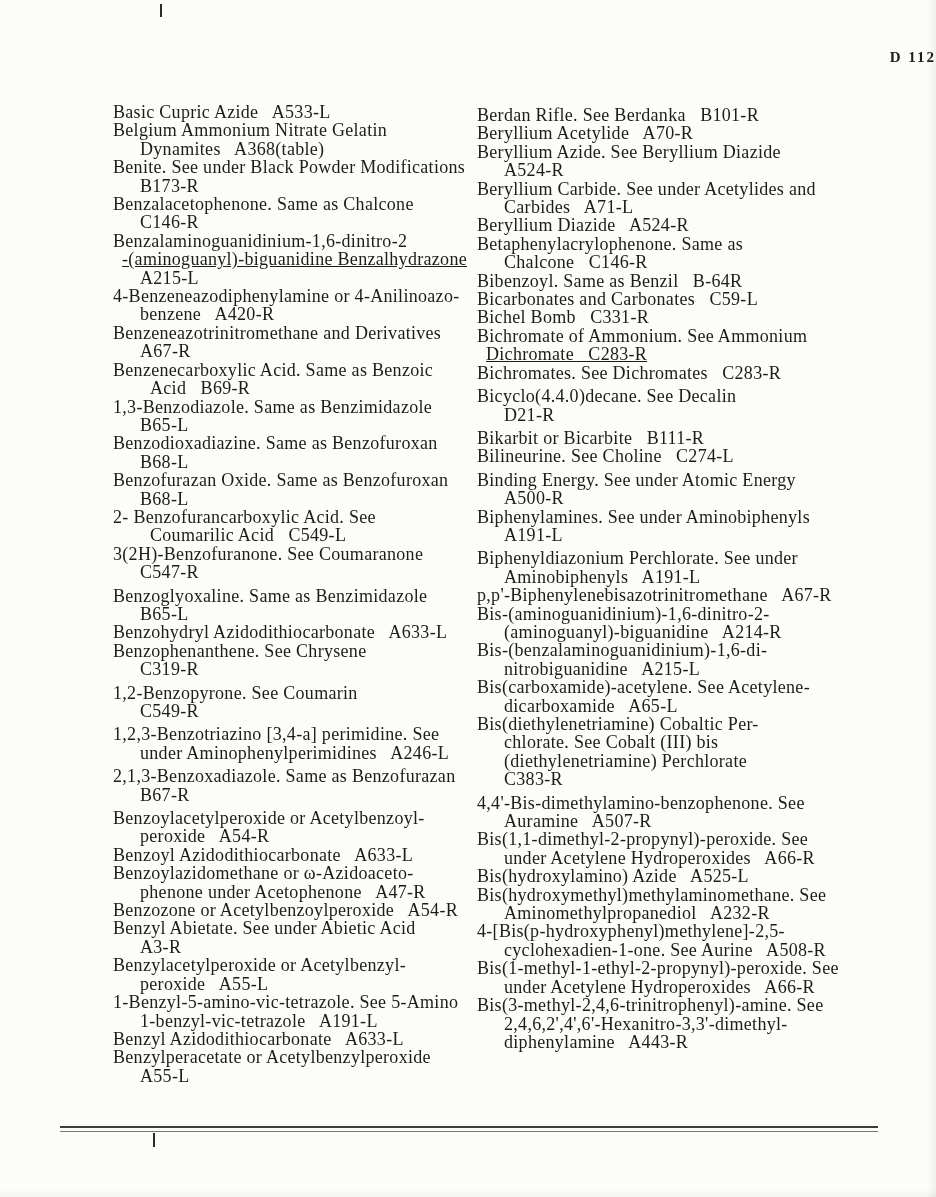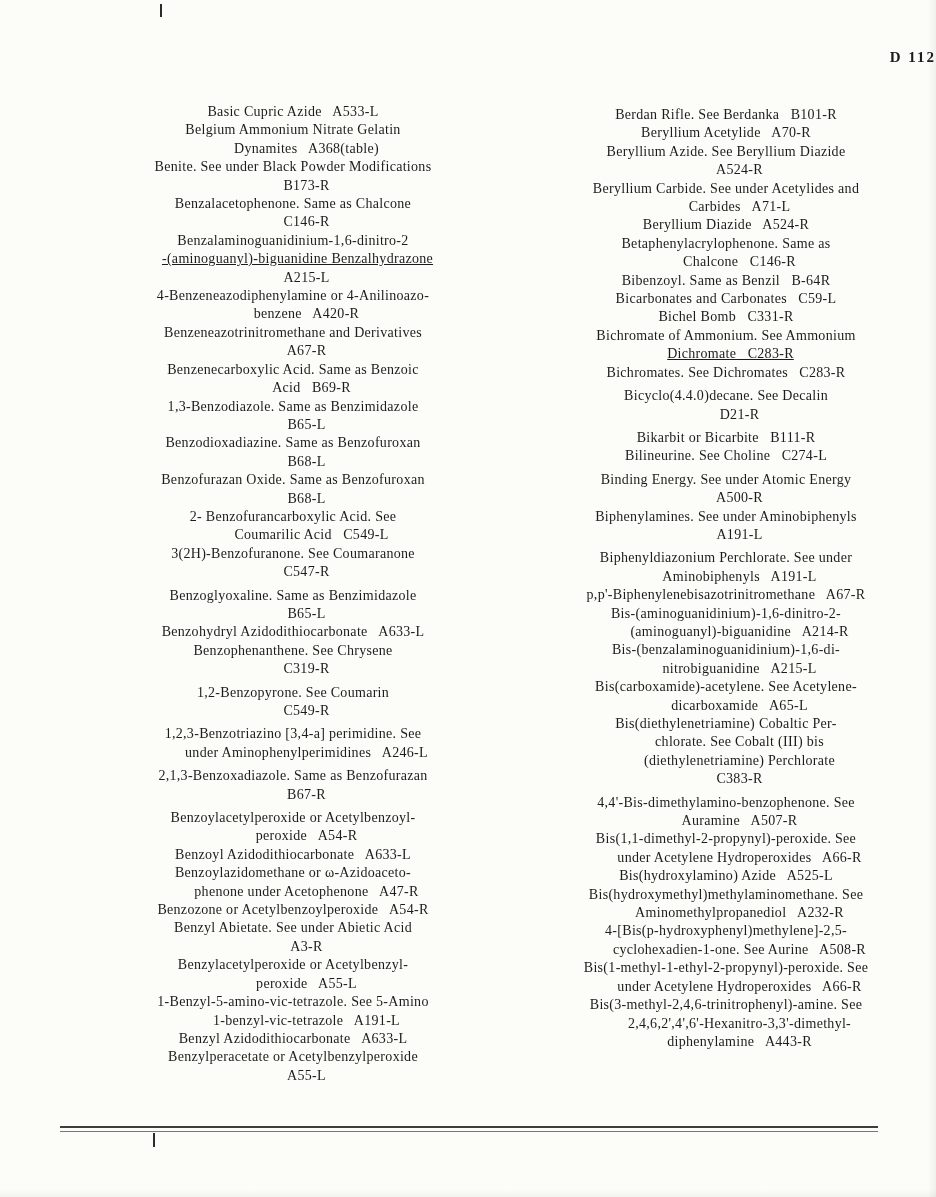--- a/index.html
+++ b/index.html
@@ -15,28 +15,27 @@
   .page-header {
     position: absolute;
     top: 49px; left: 0; width: 936px;
     text-align: right;
     font-size: 15px;
     font-weight: bold;
     letter-spacing: 2px;
   }
   .column {
     position: absolute;
-    font-size: 14px;
+    font-size: 18px;
     line-height: 18.4px;
     letter-spacing: 0.3px;
     white-space: pre;
-    text-align: center;
   }
   #col-left  { left: 113px; top: 103px; width: 360px; }
-  #col-right { left: 477px; top: 106px; width: 420px; margin-left: 39px; }
+  #col-right { left: 477px; top: 106px; width: 420px; }
   .entry.gap { margin-top: 5px; }
   .line.i1 { padding-left: 9px; text-decoration: underline; }
   .line.i2 { padding-left: 27px; }
   .line.i3 { padding-left: 37px; }
   .tick { position: absolute; background: #2b2b2b; }
   .tick-top    { left: 160px; top: 4px;    width: 2px; height: 13px; }
   .tick-bottom { left: 153px; top: 1133px; width: 2px; height: 14px; }
   .bottom-rule {
     position: absolute;
     left: 60px; top: 1126px; width: 818px; height: 6px;

